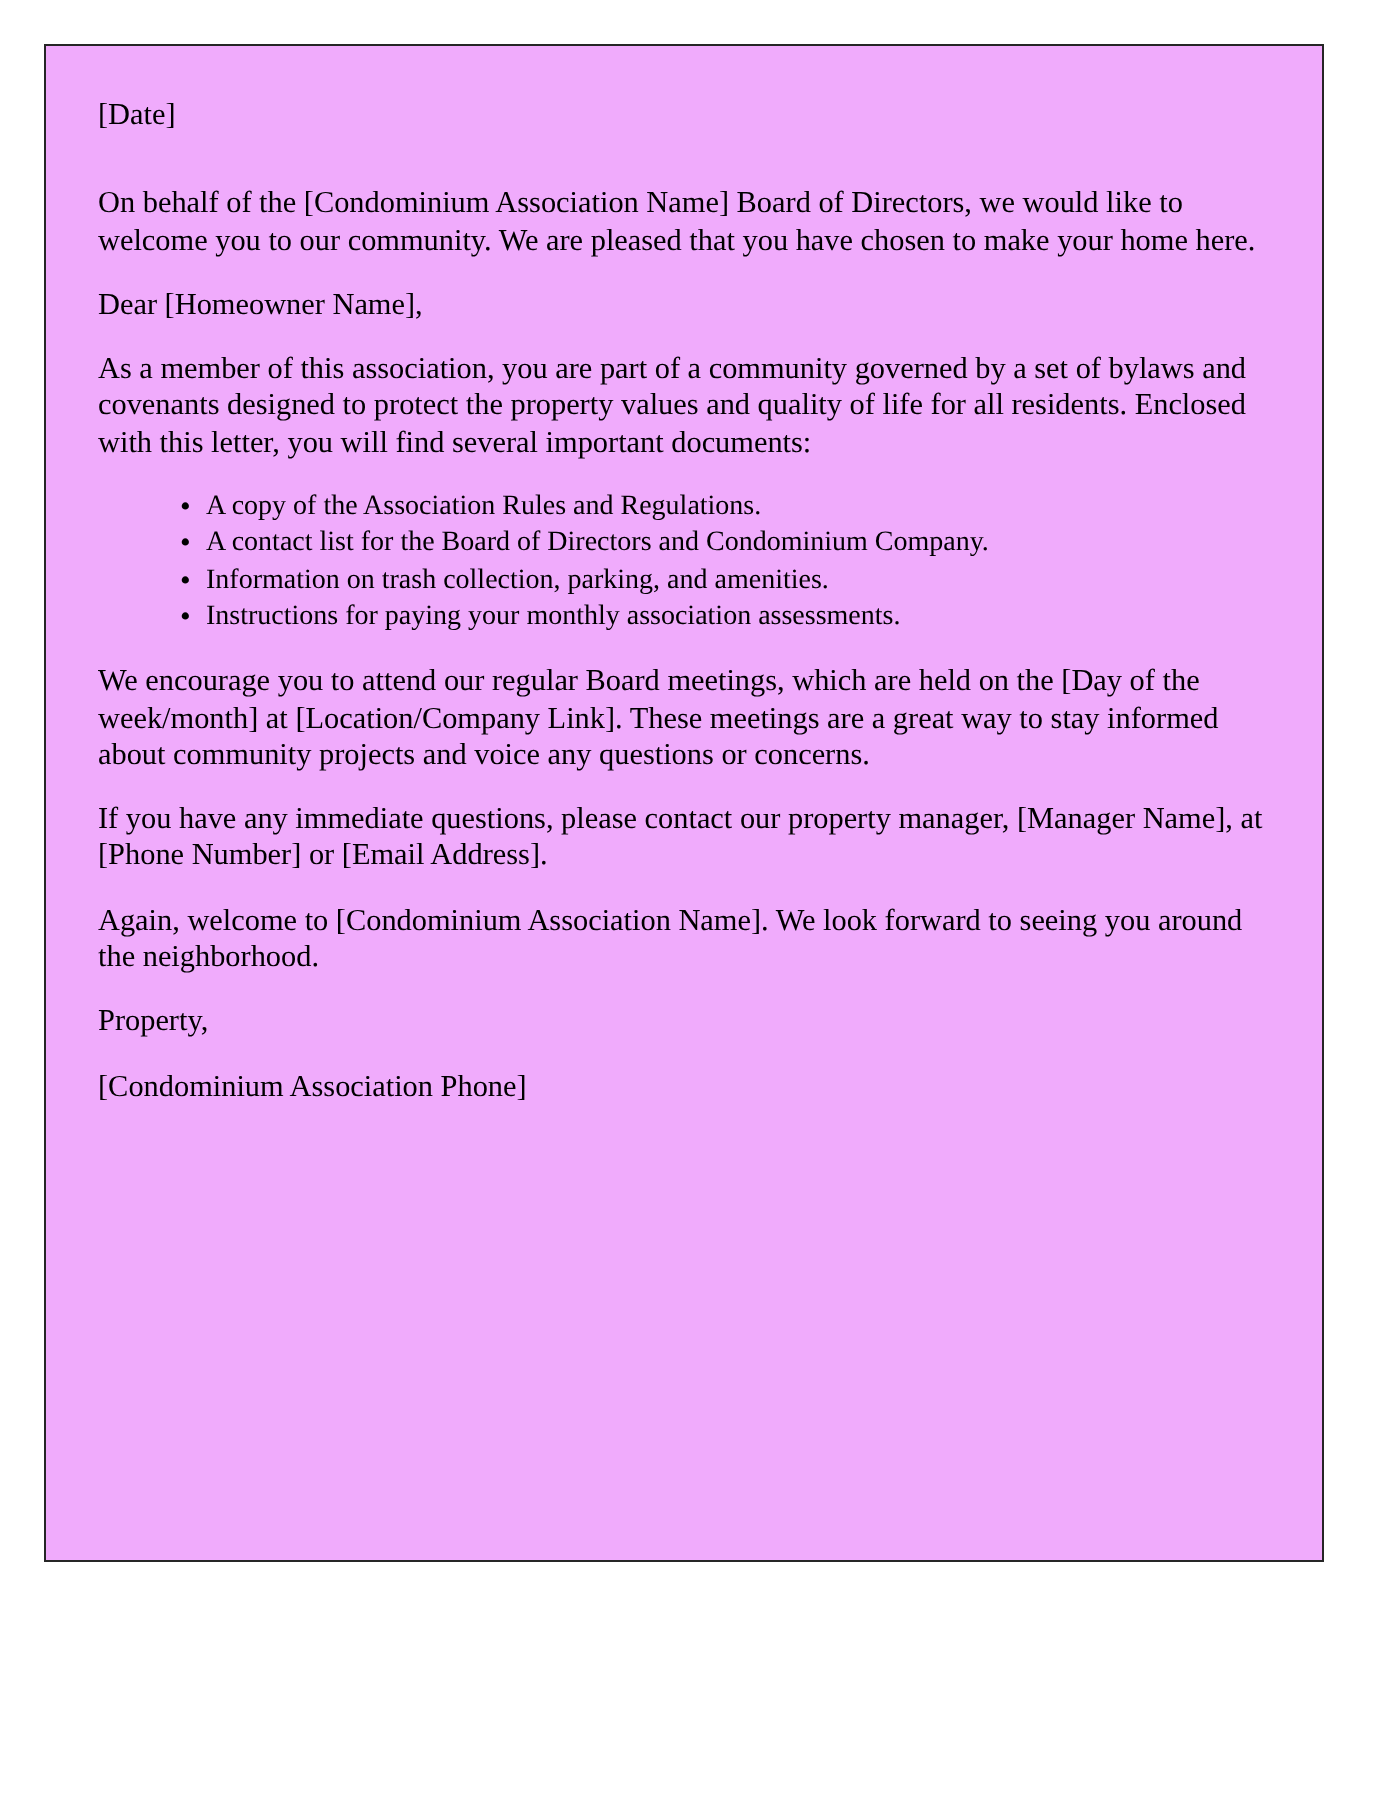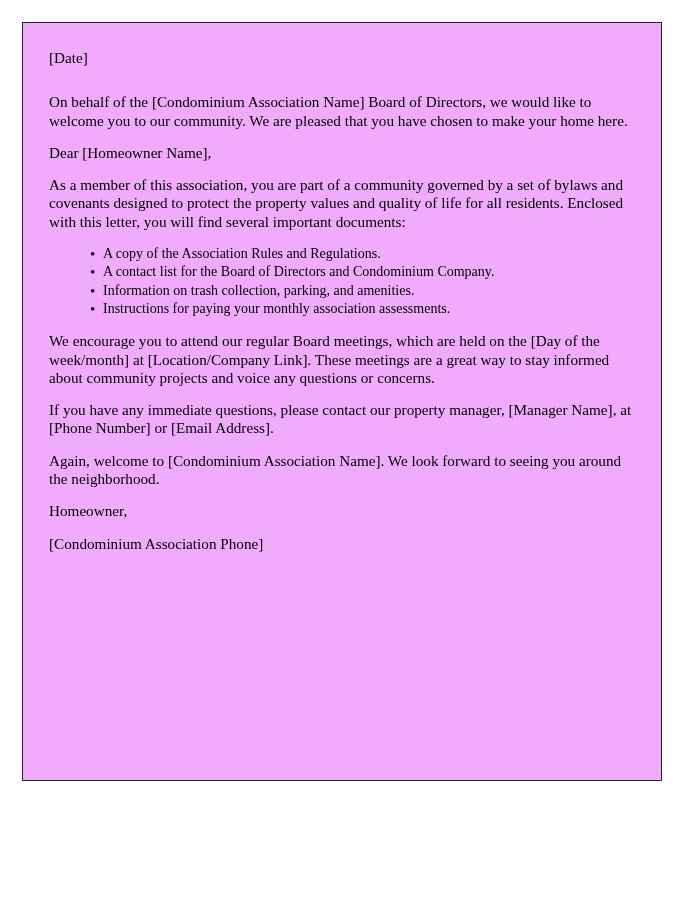--- a/index.html
+++ b/index.html
@@ -96,20 +96,20 @@
       <li>Information on trash collection, parking, and amenities.</li>
       <li>Instructions for paying your monthly association assessments.</li>
     </ul>
 
     <p class="letter-block">We encourage you to attend our regular Board meetings, which are held on the [Day of the week/month] at [Location/Company Link]. These meetings are a great way to stay informed about community projects and voice any questions or concerns.</p>
 
     <p class="letter-block">If you have any immediate questions, please contact our property manager, [Manager Name], at [Phone Number] or [Email Address].</p>
 
     <p class="letter-block">Again, welcome to [Condominium Association Name]. We look forward to seeing you around the neighborhood.</p>
 
-    <p class="letter-block">Homeowner,</p>
+    <p class="letter-block">Property,</p>
 
     <p class="letter-block tight-lines">
       <span class="addr-line">[Condominium Association Phone]</span>
     </p>
 
   </div>
 </div>
 
 </body></html>

